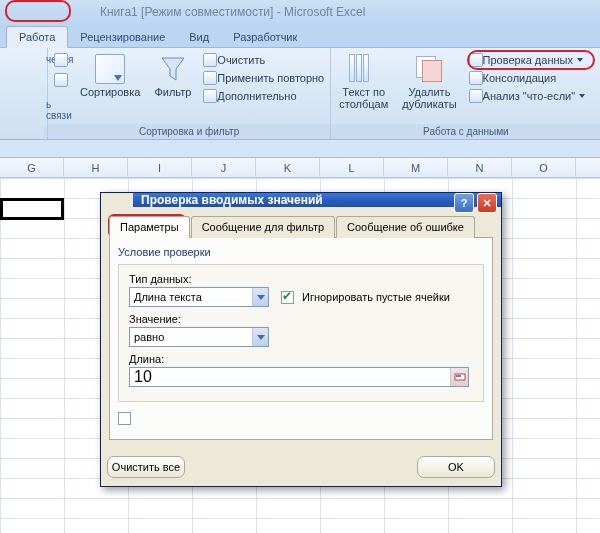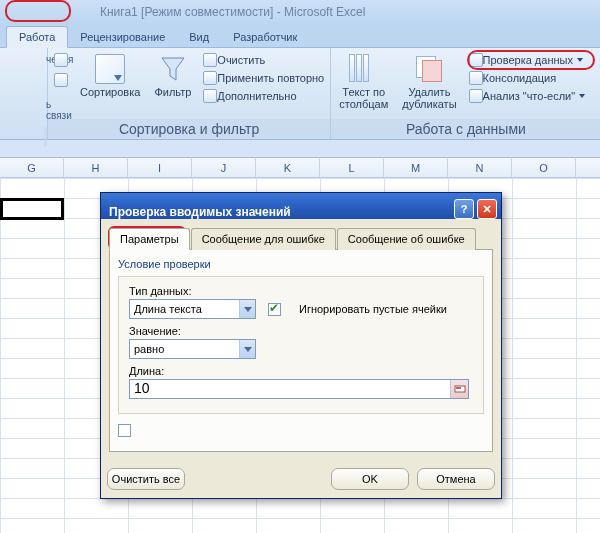--- a/index.html
+++ b/index.html
@@ -11,21 +11,21 @@
   
   .ribbon-tabs { height: 24px; background: #bcd6f1; display: flex; align-items: flex-end; border-bottom: 1px solid #9bb9df; padding-left: 6px; }
   .ribbon-tab { font-size: 11px; padding: 4px 12px; color: #2a4a7a; cursor: pointer; }
   .ribbon-tab.active { background: #e6eff9; border: 1px solid #9bb9df; border-bottom: 1px solid #e6eff9; border-radius: 3px 3px 0 0; position: relative; top: 1px; }
   .tab-highlight { border: 2px solid #d4202d; border-radius: 10px; position: absolute; }
 
   
   .ribbon { height: 92px; background: linear-gradient(#e8f0fb,#d8e7f5,#cfe0f3); border-bottom: 1px solid #9bb9df; display: flex; font-size: 11px; color: #2a3f5e; position: relative; }
   .group { border-right: 1px solid #b5cbe6; display: flex; flex-direction: column; }
   .group-body { flex: 1; display: flex; align-items: flex-start; padding: 4px; gap: 6px;}
-  .group-label { font-size: 14px; text-align: center; color: #40597d; padding: 2px 0; background: rgba(195,214,236,.5);}
+  .group-label { font-size: 10px; text-align: center; color: #40597d; padding: 2px 0; background: rgba(195,214,236,.5);}
   .bigbtn { display:flex; flex-direction:column; align-items:center; justify-content:center; padding:2px 4px; gap:2px; cursor:pointer; text-align:center; line-height:1.1; }
   .bigbtn .ico { width:30px; height:30px; }
   .smallbtn { display:flex; align-items:center; gap:0; padding:1px 2px; cursor:pointer; white-space:nowrap; }
   .vstack { display:flex; flex-direction:column; gap:2px; }
   .ico-sort { background: linear-gradient(135deg,#fff,#ddecff); border:1px solid #8aa8ce; border-radius:2px; position:relative;}
   .ico-sort::after{content:"";position:absolute;right:2px;bottom:2px;width:0;height:0;border-left:4px solid transparent;border-right:4px solid transparent;border-top:6px solid #4a74ad;}
   .ico-funnel { position:relative; }
   .ico-funnel svg{width:100%;height:100%;}
   .ico-cols{display:flex;gap:1px;}
   .ico-cols span{width:6px;height:28px;background:linear-gradient(#fff,#d0e2f6);border:1px solid #97b3d5;}
@@ -49,45 +49,45 @@
   .grid { position:relative; height:355px; background:#fff; }
   .gridlines { position:absolute; inset:0;
     background-image: linear-gradient(to right,#d8e2ee 0,#d8e2ee 1px,transparent 1px,transparent 64px),
                       linear-gradient(to bottom,#d8e2ee 0,#d8e2ee 1px,transparent 1px,transparent 20px);
     background-size:64px 20px;
   }
   .sel-cell{position:absolute;left:0;top:20px;width:64px;height:22px;border:3px solid #000;}
 
   
   .dialog { position:absolute; left:100px; top:192px; width:402px; background:#ece9d8; border:1px solid #0a246a; box-shadow:3px 3px 8px rgba(0,0,0,.4);}
-  .dlg-title { height:26px; background:linear-gradient(#3b78d8,#2a5fc0,#1f4fa8); display:flex; align-items:flex-end; padding:0 4px 0 8px; color:#fff; font-size:12px; font-weight:bold;}
+  .dlg-title { height:14px; background:linear-gradient(#3b78d8,#2a5fc0,#1f4fa8); display:flex; align-items:flex-start; padding:0 4px 0 8px; color:#fff; font-size:12px; font-weight:bold;margin-left:32px;}
   .dlg-title .spacer{flex:1;}
   .dlg-btn{width:20px;height:20px;margin-left:3px;border:1px solid #fff;border-radius:3px;font-size:11px;display:flex;align-items:center;justify-content:center;cursor:pointer;}
   .dlg-help{background:linear-gradient(#6fa1e8,#3a6ec5);color:#fff;}
   .dlg-close{background:linear-gradient(#ef6b55,#d13a1e);color:#fff;font-weight:bold;}
 
   .dlg-body{padding:8px;}
   .tabstrip{display:flex;border-bottom:1px solid #aca899;position:relative;}
   .dtab{font-size:11px;padding:4px 10px;background:#ece9d8;border:1px solid #aca899;border-bottom:none;border-radius:3px 3px 0 0;margin-right:1px;cursor:pointer;position:relative;top:1px;}
   .dtab.active{background:#fcfcfa;border-bottom:1px solid #fcfcfa;z-index:2;}
   .tab-red{position:absolute;left:-1px;top:-1px;width:78px;height:24px;border:2px solid #d4202d;border-radius:6px;pointer-events:none;}
 
   .panel{border:1px solid #aca899;border-top:none;background:#fcfcfa;padding:8px;}
   .fieldset-label{font-size:11px;color:#1a3a8a;margin-bottom:6px;}
   .panel-inner{border:1px solid #d5d2c2;padding:8px 10px;background:#f8f7f2;}
   .form-row{margin-bottom:6px;}
   .form-label{font-size:11px;display:block;margin-bottom:2px;}
   .row-flex{display:flex;align-items:center;gap:12px;}
-  .select{display:flex;align-items:center;width:127px;height:20px;border:1px solid #7f9db9;background:#fff;font-size:11px;padding-left:4px;}
+  .select{display:flex;align-items:center;width:140px;height:20px;border:1px solid #7f9db9;background:#fff;font-size:11px;padding-left:4px;}
   .select .sel-arrow{margin-left:auto;width:16px;height:18px;background:linear-gradient(#dbe7f8,#bcd2ee);border-left:1px solid #b6c8e2;display:flex;align-items:center;justify-content:center;}
   .select .sel-arrow::after{content:"";width:0;height:0;border-left:4px solid transparent;border-right:4px solid transparent;border-top:5px solid #4a6a99;}
-  .cb{display:flex;align-items:center;gap:18px;font-size:11px;}
+  .cb{display:flex;align-items:center;gap:8px;font-size:11px;}
   .cb-box{width:13px;height:13px;border:1px solid #7f9db9;background:#fff;position:relative;}
   .cb-box.checked::after{content:"✔";position:absolute;top:-3px;left:0;font-size:12px;color:#2a8a2a;}
-  .text-in{display:flex;align-items:flex-start;width:340px;height:20px;border:1px solid #7f9db9;background:#fff;font-size:14px;padding-left:4px;}
+  .text-in{display:flex;align-items:flex-end;width:340px;height:20px;border:1px solid #7f9db9;background:#fff;font-size:16px;padding-left:4px;}
   .text-in .collapse-btn{margin-left:auto;width:18px;height:18px;border-left:1px solid #b6c8e2;background:linear-gradient(#f3e5e5,#e9cccc);display:flex;align-items:center;justify-content:center;cursor:pointer;}
   .text-in .collapse-btn svg{width:12px;height:12px;}
 
   .bottom-cb{font-size:11px;display:flex;align-items:center;gap:4px;margin:10px 0 6px;}
 
   .dlg-buttons{display:flex;align-items:center;padding:8px 6px;gap:8px;}
   .btn{min-width:78px;height:22px;border:1px solid #aca899;background:linear-gradient(#fefefe,#ece9d8);font-size:11px;border-radius:7px;cursor:pointer;}
   .dlg-buttons .spacer{flex:1;}
 </style>
 </head>
@@ -212,21 +212,21 @@
 <div class="dialog">
   <div class="dlg-title">
     <span>Проверка вводимых значений</span>
     <span class="spacer"></span>
     <div class="dlg-btn dlg-help">?</div>
     <div class="dlg-btn dlg-close">✕</div>
   </div>
   <div class="dlg-body">
     <div class="tabstrip">
       <div class="dtab active">Параметры</div>
-      <div class="dtab">Сообщение для ошибке</div>
+      <div class="dtab">Сообщение для фильтр</div>
       <div class="dtab">Сообщение об ошибке</div>
       <div class="tab-red"></div>
     </div>
     <div class="panel">
       <div class="fieldset-label">Условие проверки</div>
       <div class="panel-inner">
         <div class="form-row">
           <label class="form-label">Тип данных:</label>
           <div class="row-flex">
             <div class="select">
@@ -261,15 +261,14 @@
       </div>
       <label class="bottom-cb">
         <span class="cb-box"></span>
       </label>
     </div>
   </div>
   <div class="dlg-buttons">
     <button class="btn">Очистить все</button>
     <span class="spacer"></span>
     <button class="btn">OK</button>
-    <button class="btn">Отмена</button>
   </div>
 </div>
 
 </body></html>

